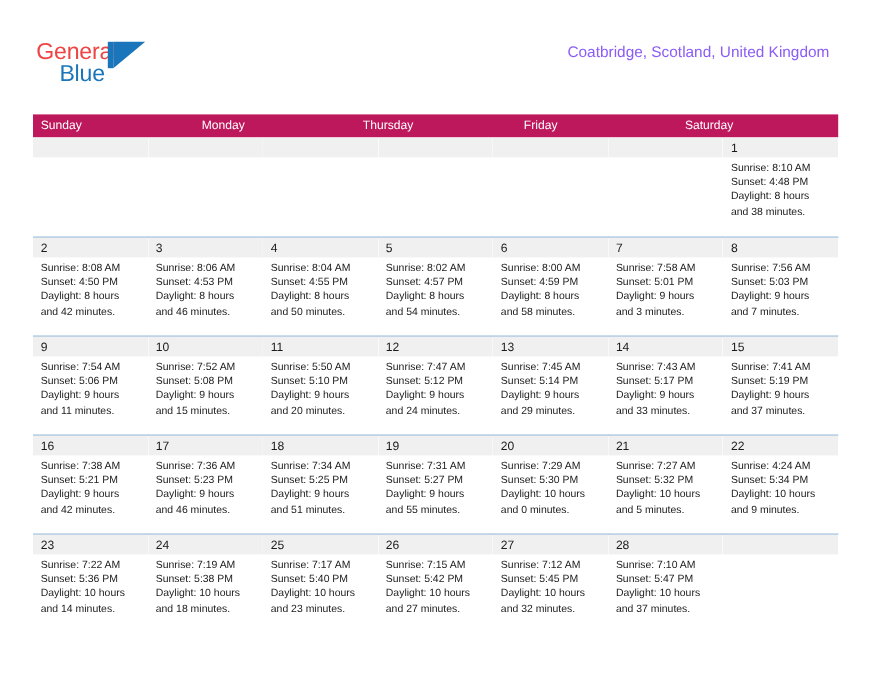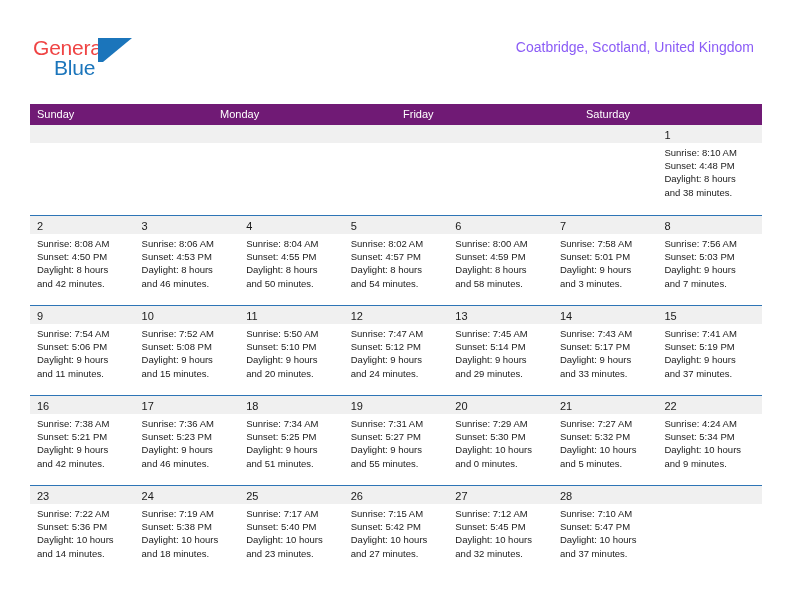--- a/index.html
+++ b/index.html
@@ -109,21 +109,21 @@
     position: absolute;
     left: 30px;
     top: 104px;
     width: 732px;
   }
 
   .dow-row {
     display: flex;
     width: 732px;
     height: 21px;
-    background: #701a75;
+    background: #be185d;
   }
   .dow {
     flex: 1 1 0;
     box-sizing: border-box;
     padding-left: 7px;
     font-size: 11px;
     line-height: 21px;
     color: #ffffff;
     white-space: nowrap;
     overflow: hidden;
@@ -191,20 +191,21 @@
       <div class="location">Coatbridge, Scotland, United Kingdom</div>
     </div>
 
   </div>
 
   <div class="calendar">
 
     <div class="dow-row">
       <div class="dow">Sunday</div>
       <div class="dow">Monday</div>
+      <div class="dow">Thursday</div>
       <div class="dow">Friday</div>
       <div class="dow">Saturday</div>
     </div>
 
     <div id="weeks-container">
         <div class="week first">
           <div class="cell">
             <div class="daynum-band"><span class="daynum"></span></div>
             <div class="cell-body">
               <div class="info-line"></div>

